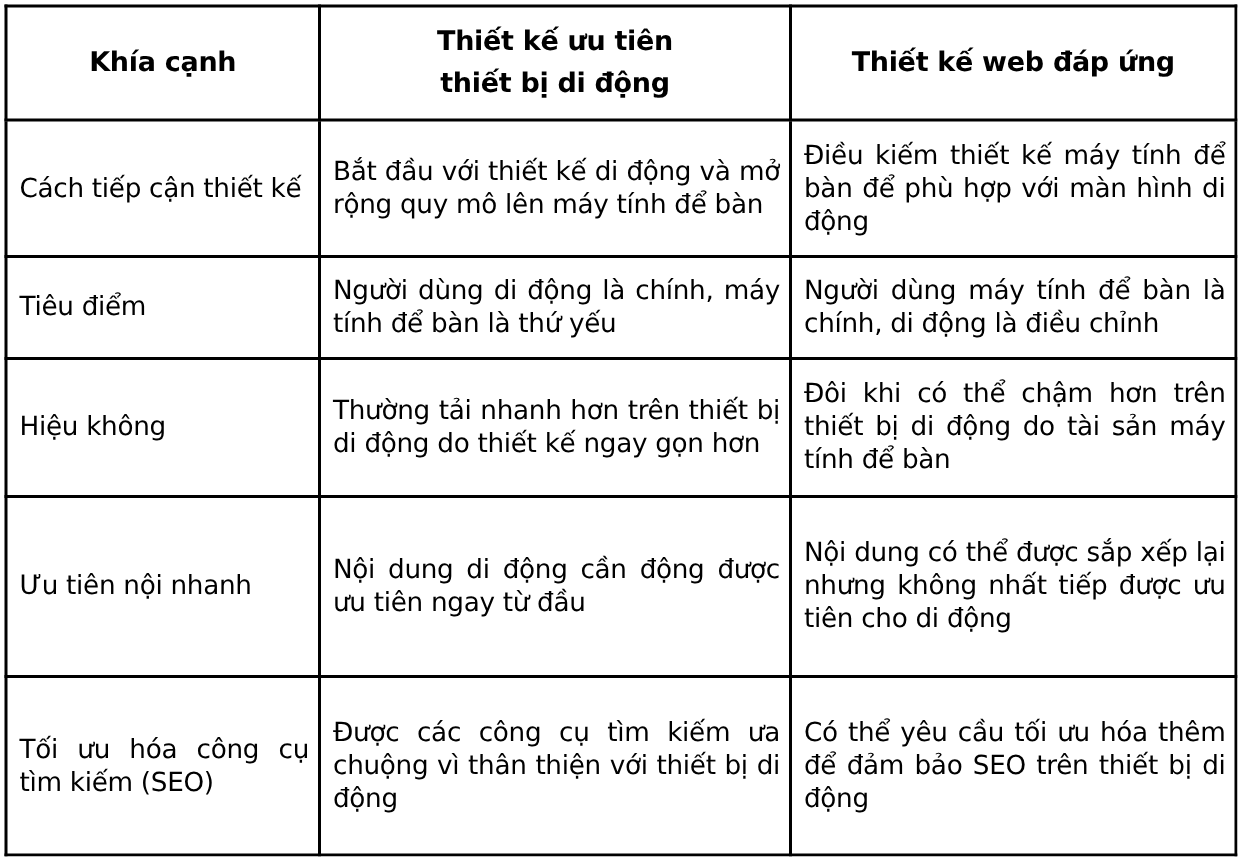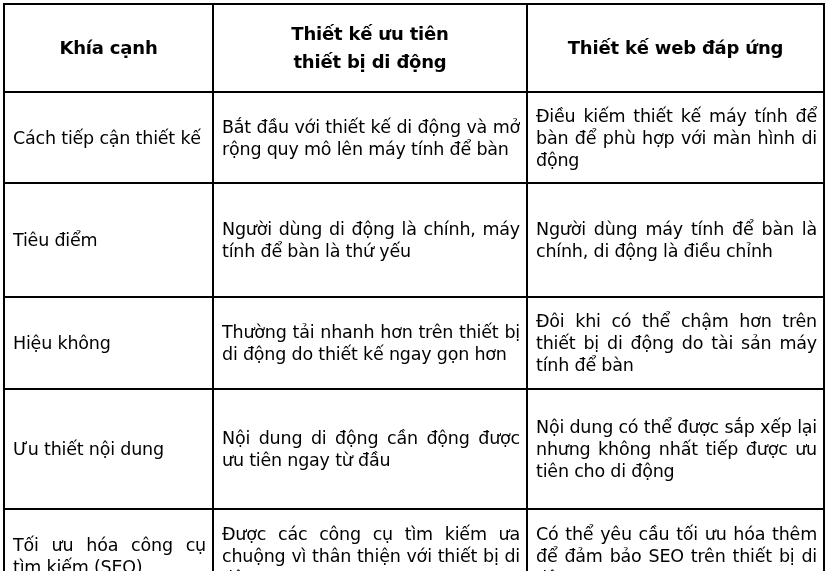--- a/index.html
+++ b/index.html
@@ -41,26 +41,26 @@
     table.cmp td.aspect {
       text-align: left;
     }
     table.cmp td.body {
       text-align: justify;
       text-align-last: left;
     }
     col.c1 { width: 209px; }
     col.c2 { width: 314px; }
     col.c3 { width: 297px; }
-    tr.h-head { height: 88px; padding-left: 13px; }
+    tr.h-head { height: 76px; padding-left: 13px; }
     tr.h-r1 { height: 91px; }
-    tr.h-r2 { height: 114px; border-radius: 30px; }
+    tr.h-r2 { height: 68px; border-radius: 30px; }
     tr.h-r3 { height: 92px; }
     tr.h-r4 { height: 120px; }
-    tr.h-r5 { height: 93px; }
+    tr.h-r5 { height: 119px; }
     .hdr-line { display: block; }
   </style>
 </head>
 <body>
 
 <table class="cmp">
   <colgroup>
     <col class="c1">
     <col class="c2">
     <col class="c3">
@@ -85,21 +85,21 @@
       <td class="aspect">Tiêu điểm</td>
       <td class="body">Người dùng di động là chính, máy tính để bàn là thứ yếu</td>
       <td class="body">Người dùng máy tính để bàn là chính, di động là điều chỉnh</td>
     </tr>
     <tr class="h-r3">
       <td class="aspect">Hiệu không</td>
       <td class="body">Thường tải nhanh hơn trên thiết bị di động do thiết kế ngay gọn hơn</td>
       <td class="body">Đôi khi có thể chậm hơn trên thiết bị di động do tài sản máy tính để bàn</td>
     </tr>
     <tr class="h-r4">
-      <td class="aspect">Ưu thiết nội dung</td>
+      <td class="aspect">Ưu tiên nội nhanh</td>
       <td class="body">Nội dung di động cần động được ưu tiên ngay từ đầu</td>
       <td class="body">Nội dung có thể được sắp xếp lại nhưng không nhất tiếp được ưu tiên cho di động</td>
     </tr>
     <tr class="h-r5">
       <td class="aspect body">Tối ưu hóa công cụ tìm kiếm (SEO)</td>
       <td class="body">Được các công cụ tìm kiếm ưa chuộng vì thân thiện với thiết bị di động</td>
       <td class="body">Có thể yêu cầu tối ưu hóa thêm để đảm bảo SEO trên thiết bị di động</td>
     </tr>
   </tbody>
 </table>

